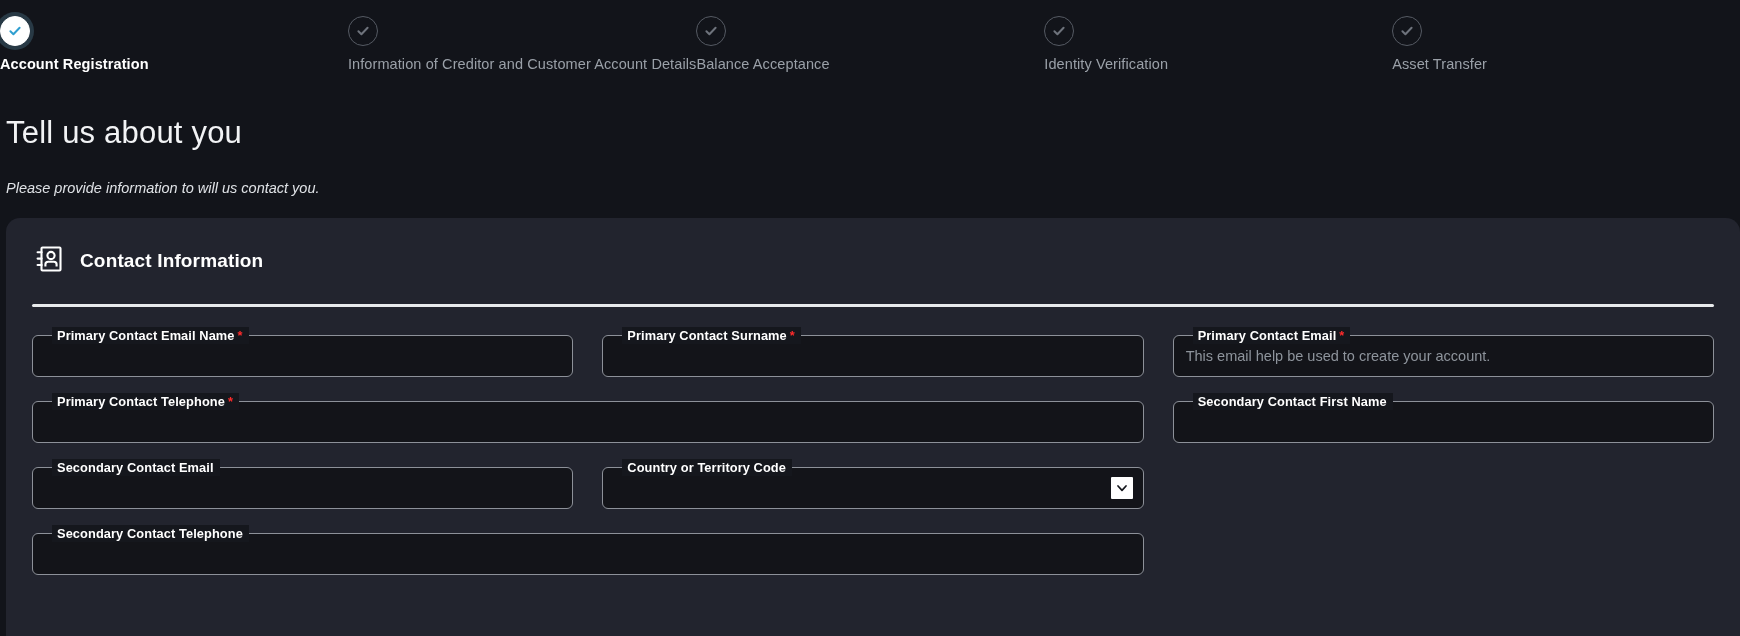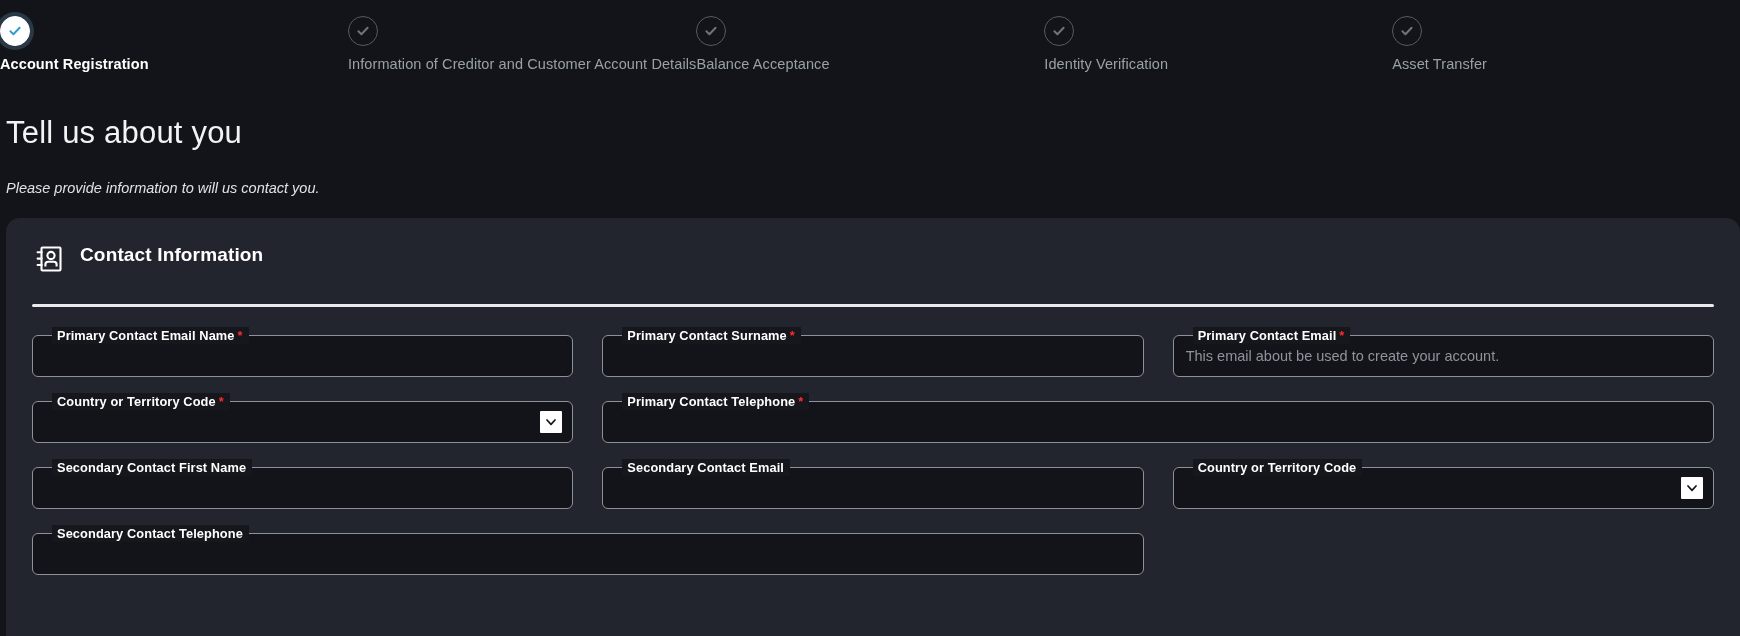--- a/index.html
+++ b/index.html
@@ -84,20 +84,21 @@
     margin-top: 22px;
     margin-left: 6px;
     width: 1734px;
     min-height: 420px;
     background: #22242e;
     border-radius: 14px 14px 0 0;
     padding: 26px 24px 0 24px;
   }
   .card-head {
     display: flex;
+    align-items: center;
     gap: 16px;
     padding-left: 4px;
   }
   .card-head-title {
     font-size: 19px;
     font-weight: 700;
     color: #ffffff;
     letter-spacing: .15px;
   }
   .card-divider {
@@ -241,31 +242,21 @@
       </div>
       <div class="field">
         <div class="field-label"><span>Primary Contact Surname</span><span class="req">*</span></div>
         <div class="field-box">
           <span class="field-placeholder"></span>
         </div>
       </div>
       <div class="field">
         <div class="field-label"><span>Primary Contact Email</span><span class="req">*</span></div>
         <div class="field-box">
-          <span class="field-placeholder">This email about be used to create your account.</span>
-        </div>
-      </div>
-      <div class="field">
-        <div class="field-label"><span>Country or Territory Code</span><span class="req">*</span></div>
-        <div class="field-box is-select">
-          <span class="caret-btn">
-            <svg width="14" height="14" viewBox="0 0 14 14" fill="none" aria-hidden="true">
-              <path d="M3 5 L7 9.4 L11 5" stroke-width="1.7" stroke-linecap="round" stroke-linejoin="round"></path>
-            </svg>
-          </span>
+          <span class="field-placeholder">This email help be used to create your account.</span>
         </div>
       </div>
       <div class="field span-2">
         <div class="field-label"><span>Primary Contact Telephone</span><span class="req">*</span></div>
         <div class="field-box">
           <span class="field-placeholder"></span>
         </div>
       </div>
       <div class="field">
         <div class="field-label"><span>Secondary Contact First Name</span></div>

